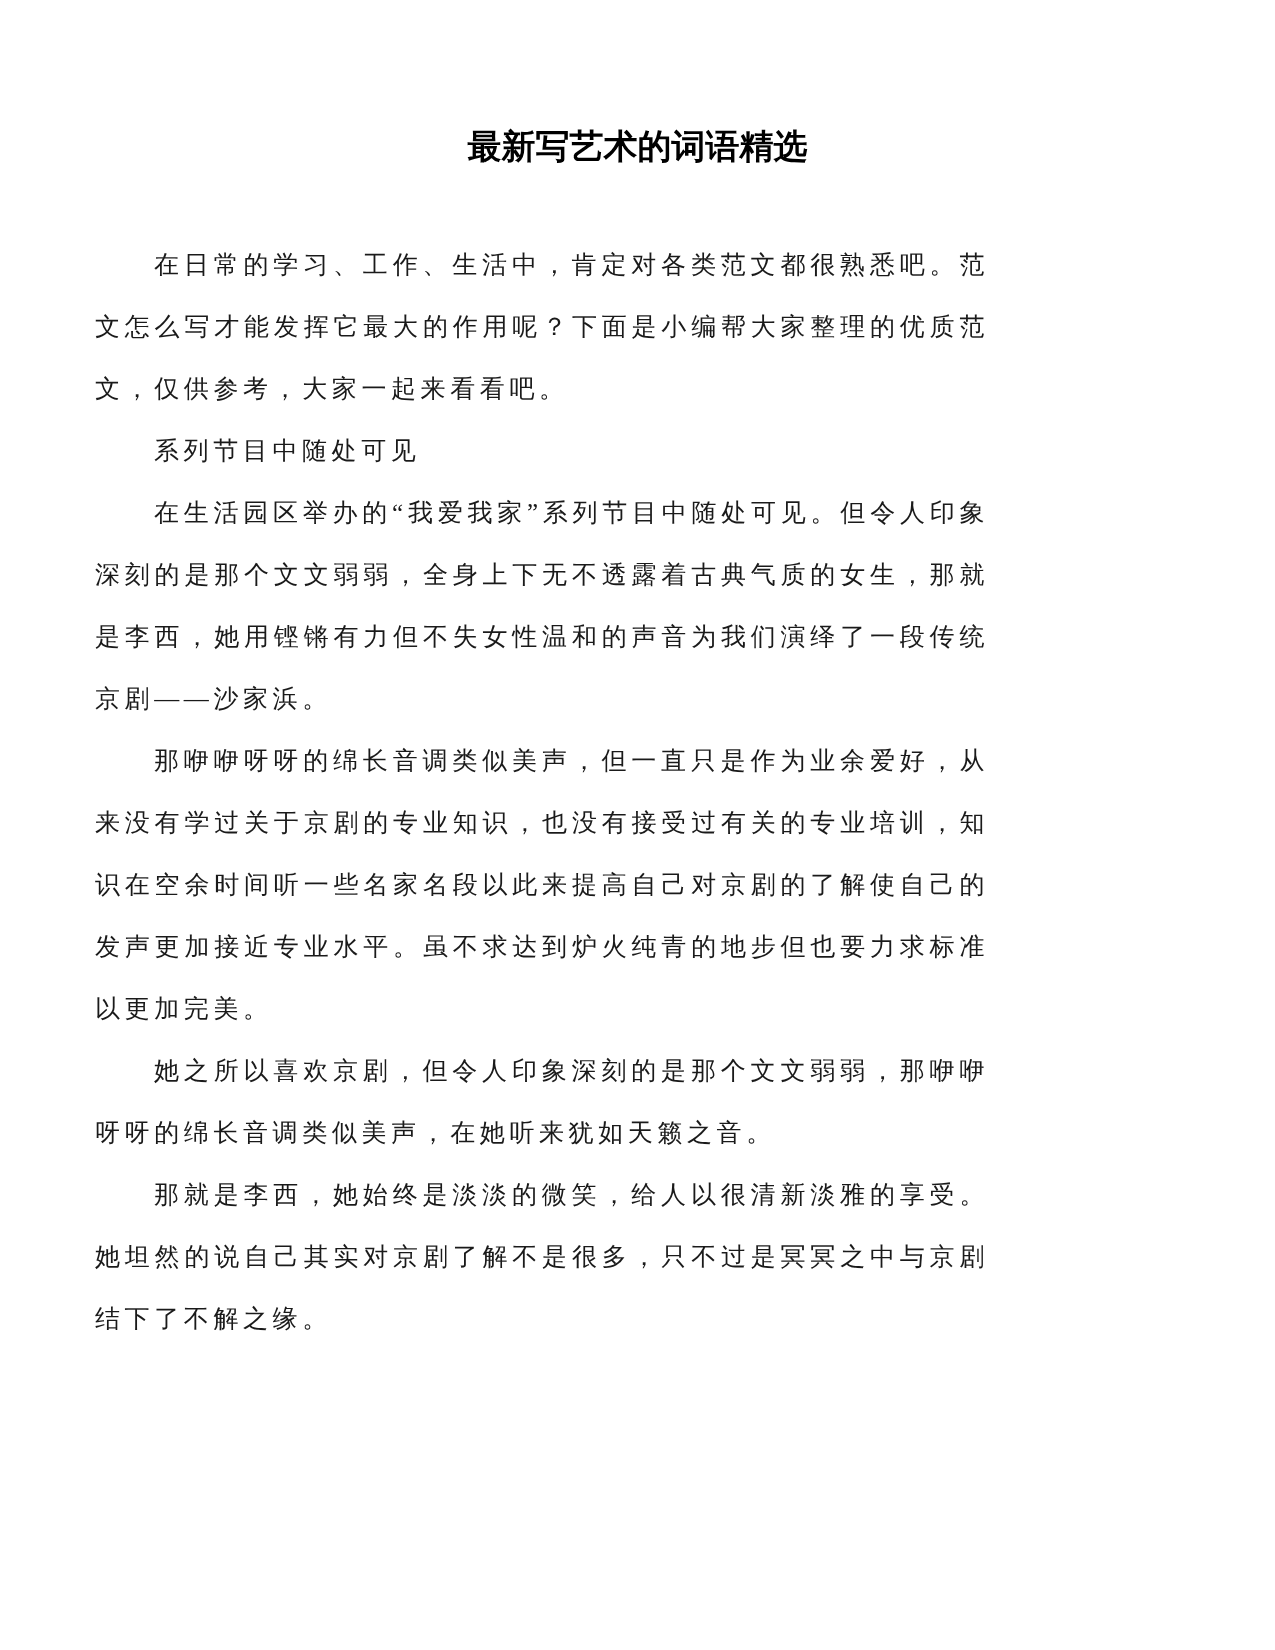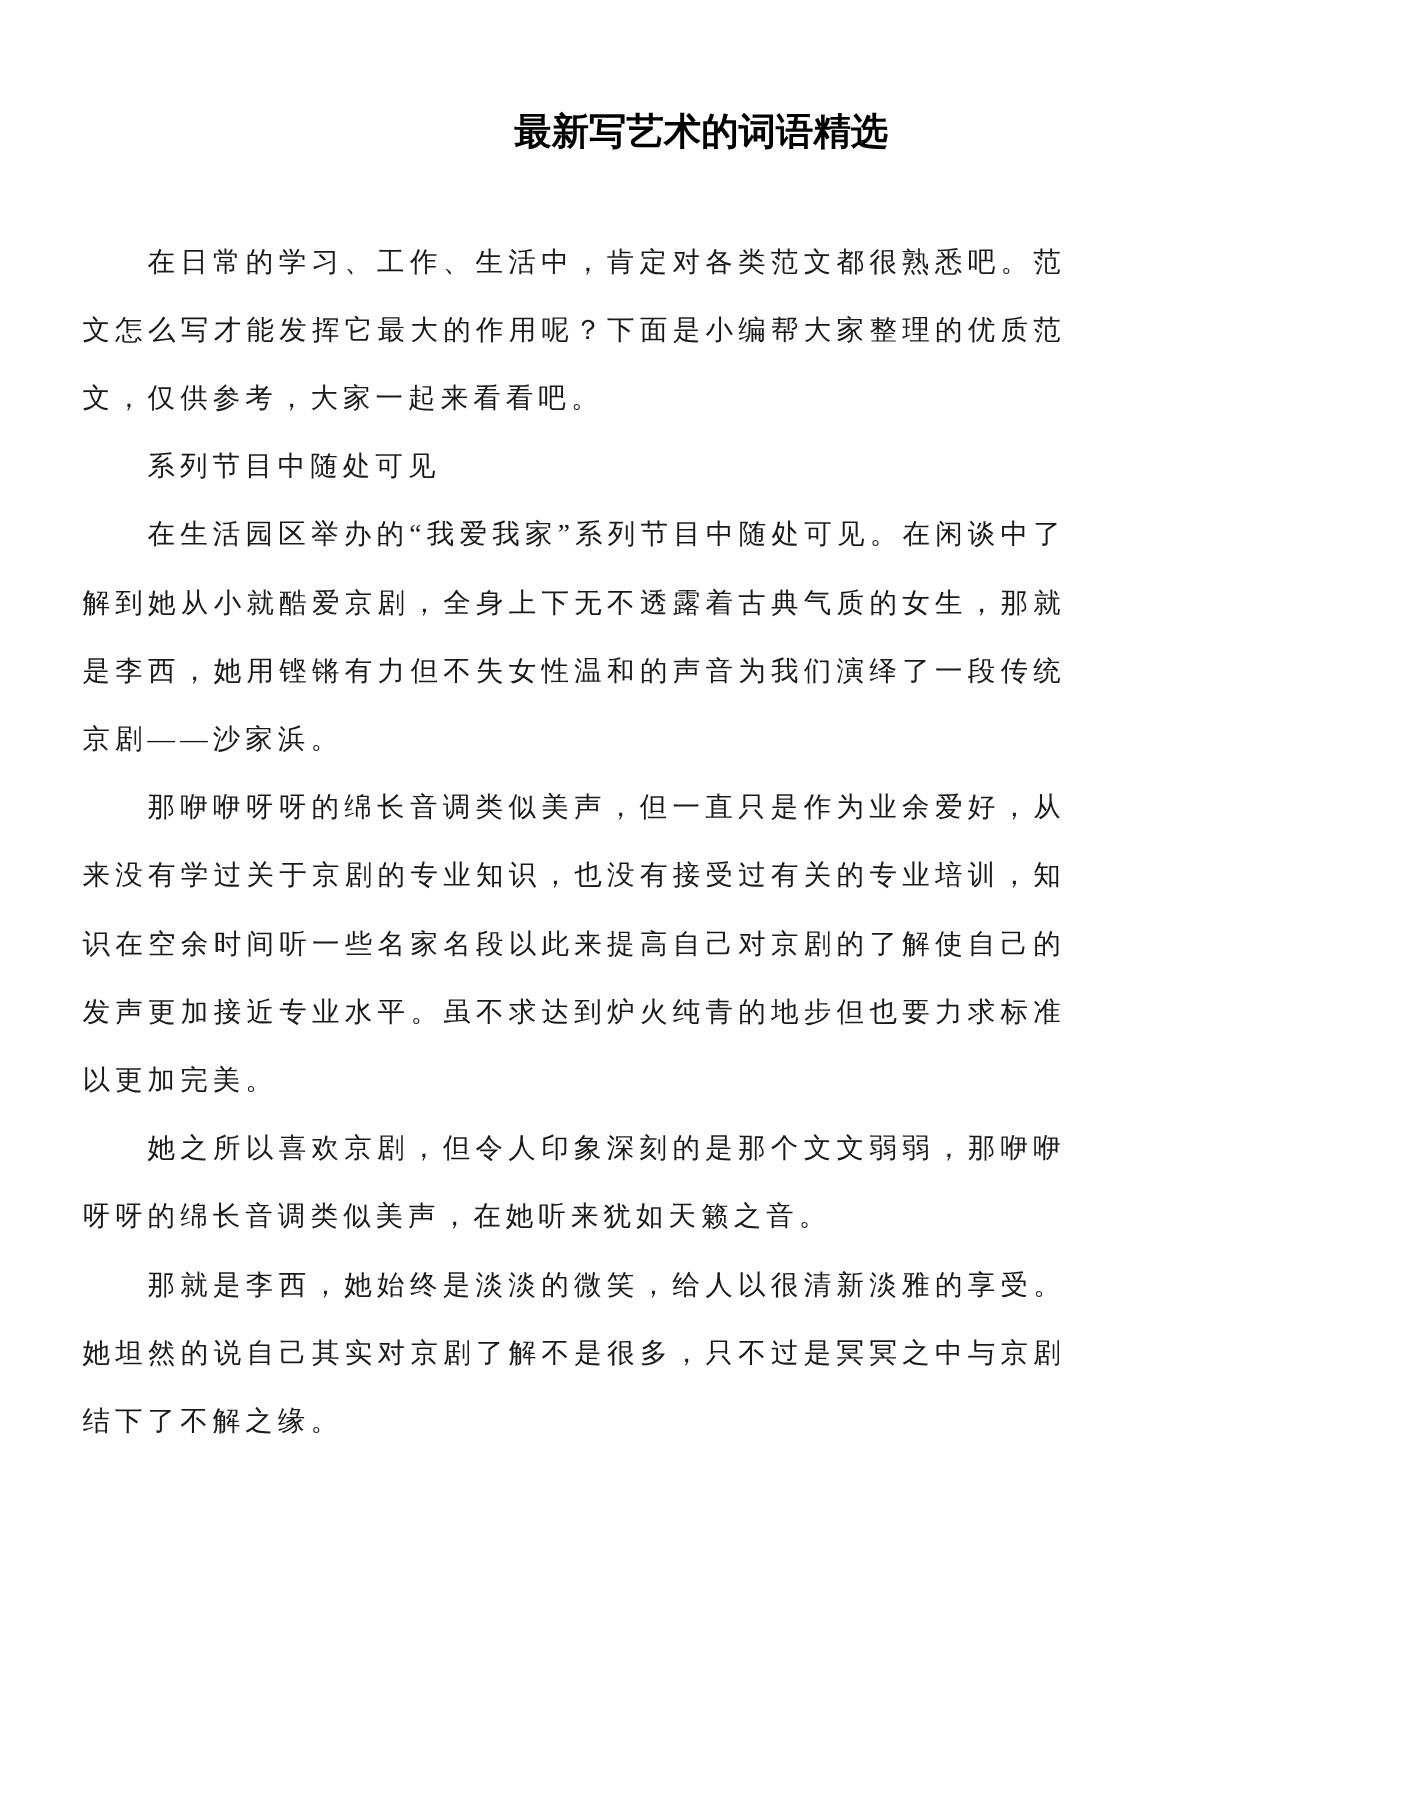--- a/index.html
+++ b/index.html
@@ -6,41 +6,41 @@
     margin: 0;
     padding: 0;
     background: #ffffff;
   }
   .page {
     position: relative;
     width: 1275px;
     height: 1650px;
     background: #ffffff;
     box-sizing: border-box;
-    padding-top: 89px;
+    padding-top: 115px;
     overflow: hidden;
     color: #1a1a1a;
   }
   .doc-title {
     margin: 0;
     width: 100%;
     height: 62px;
     line-height: 62px;
     text-align: center;
     font-family: "Liberation Sans", sans-serif;
     font-weight: 700;
     font-size: 34px;
     letter-spacing: 0px;
     color: #000000;
   }
   .title-gap {
     height: 57px;
   }
   .content {
-    margin-left: 75px;
+    margin-left: 95px;
     width: 894px;
     font-family: "Liberation Serif", serif;
     font-size: 25px;
     line-height: 62px;
     letter-spacing: 4.6px;
     text-align: justify;
     text-justify: inter-ideograph;
     word-break: break-all;
     line-break: anywhere;
     color: #1a1a1a;
@@ -55,18 +55,18 @@
 <body>
 
 <div class="page">
   <h1 class="doc-title">最新写艺术的词语精选</h1>
 
   <div class="title-gap"></div>
 
   <div class="content">
     <p class="para">在日常的学习、工作、生活中，肯定对各类范文都很熟悉吧。范文怎么写才能发挥它最大的作用呢？下面是小编帮大家整理的优质范文，仅供参考，大家一起来看看吧。</p>
     <p class="para">系列节目中随处可见</p>
-    <p class="para">在生活园区举办的“我爱我家”系列节目中随处可见。在闲谈中了解到她从小就酷爱京剧，全身上下无不透露着古典气质的女生，那就是李西，她用铿锵有力但不失女性温和的声音为我们演绎了一段传统京剧——沙家浜。</p>
+    <p class="para">在生活园区举办的“我爱我家”系列节目中随处可见。但令人印象深刻的是那个文文弱弱，全身上下无不透露着古典气质的女生，那就是李西，她用铿锵有力但不失女性温和的声音为我们演绎了一段传统京剧——沙家浜。</p>
     <p class="para">那咿咿呀呀的绵长音调类似美声，但一直只是作为业余爱好，从来没有学过关于京剧的专业知识，也没有接受过有关的专业培训，知识在空余时间听一些名家名段以此来提高自己对京剧的了解使自己的发声更加接近专业水平。虽不求达到炉火纯青的地步但也要力求标准以更加完美。</p>
     <p class="para">她之所以喜欢京剧，但令人印象深刻的是那个文文弱弱，那咿咿呀呀的绵长音调类似美声，在她听来犹如天籁之音。</p>
     <p class="para">那就是李西，她始终是淡淡的微笑，给人以很清新淡雅的享受。她坦然的说自己其实对京剧了解不是很多，只不过是冥冥之中与京剧结下了不解之缘。</p>
   </div>
 </div>
 
 </body></html>

